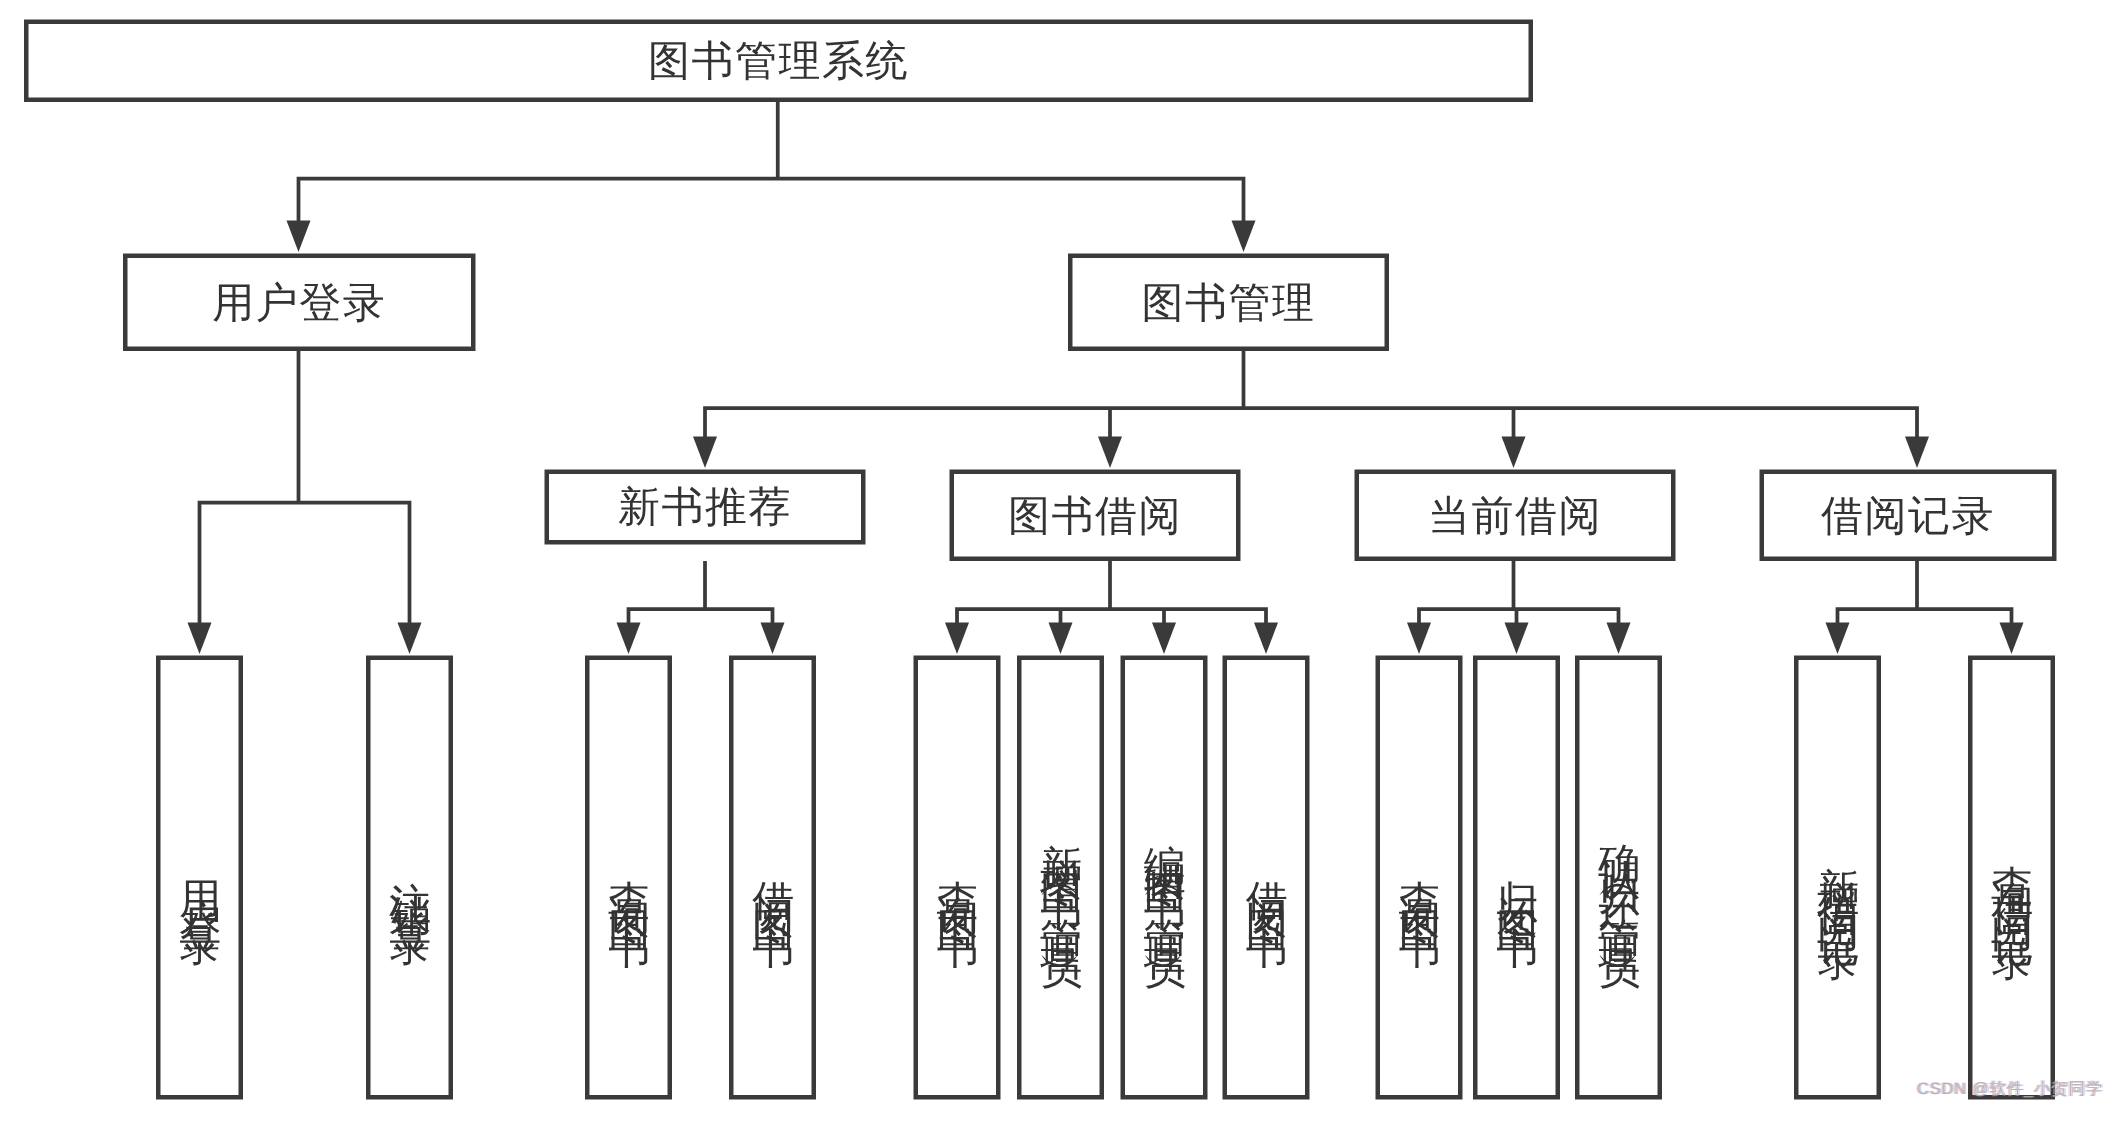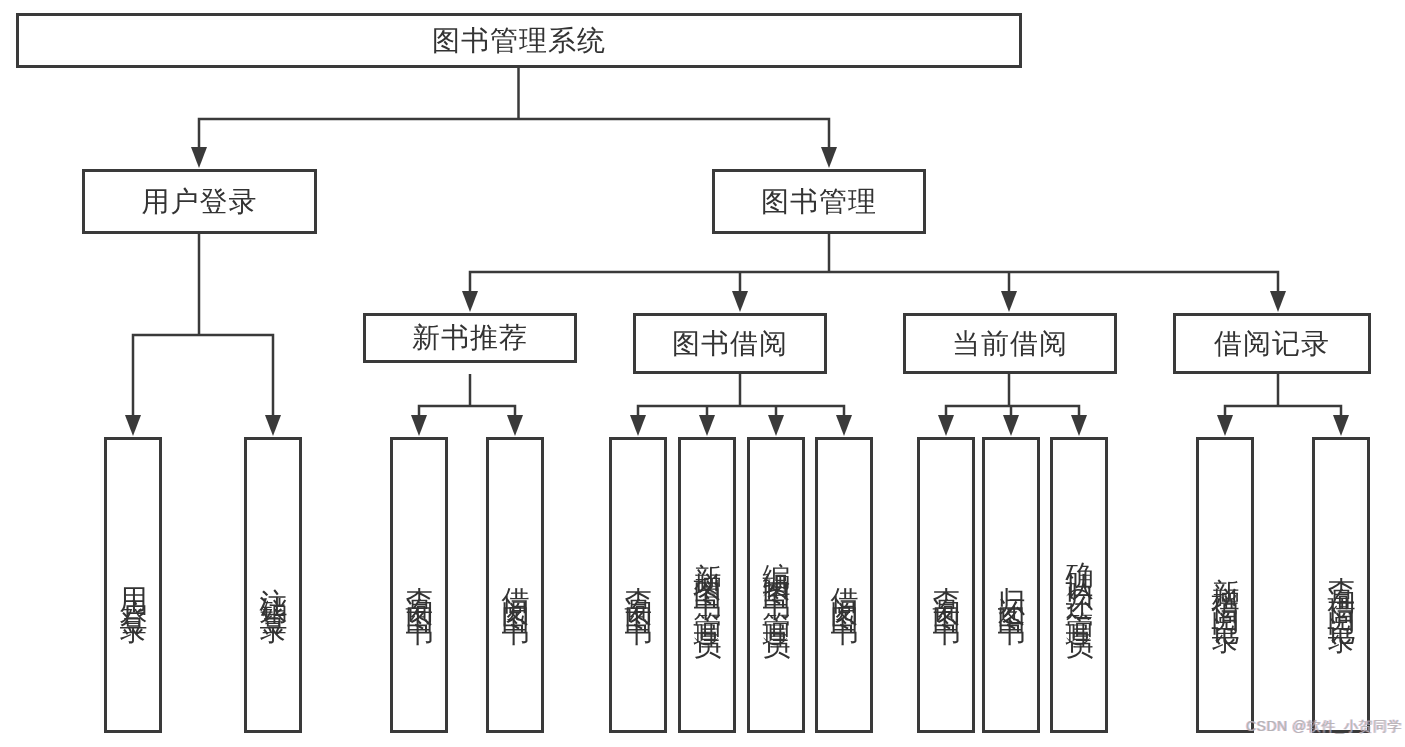--- a/index.html
+++ b/index.html
@@ -36,21 +36,21 @@
     writing-mode: vertical-rl;
     text-orientation: mixed;
     letter-spacing: 10px;
     white-space: normal;
     line-height: 1;
   }
   .watermark {
     position: absolute;
     right: 3px;
     top: 718px;
-    font-size: 14px;
+    font-size: 11px;
     color: rgba(178,178,178,0.92);
     letter-spacing: 0.5px;
     text-shadow: -1px 0 0 rgba(235,140,140,0.45), 1px 0 0 rgba(130,160,240,0.45);
     z-index: 5;
     white-space: nowrap;
   }
 </style>
 </head>
 <body>
 

